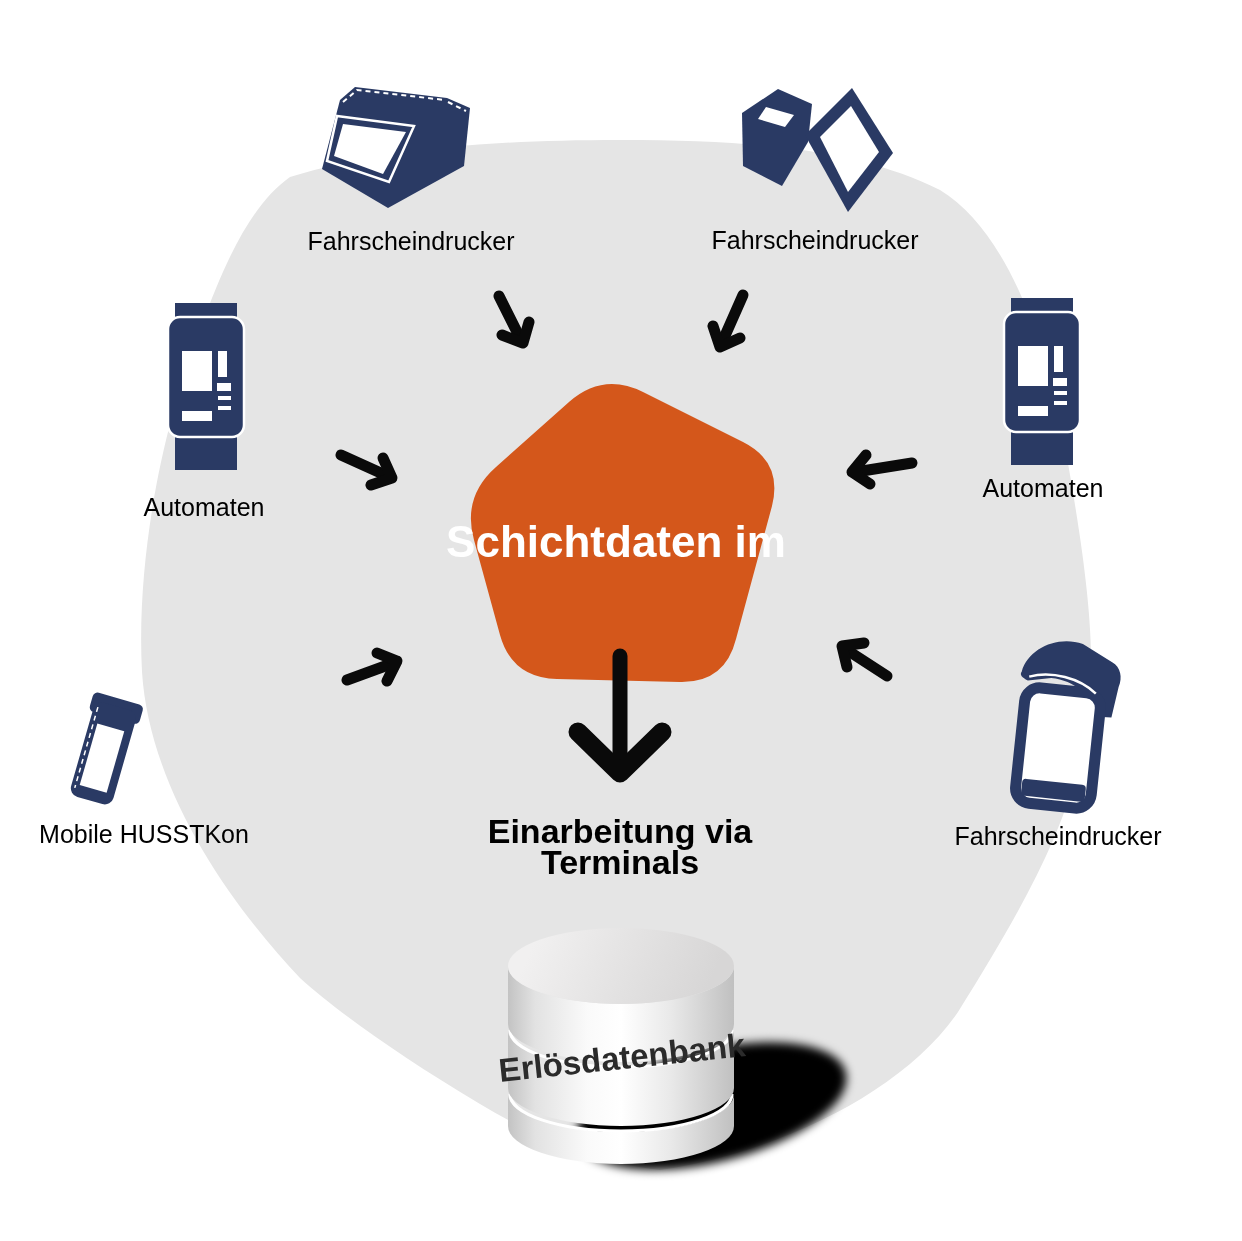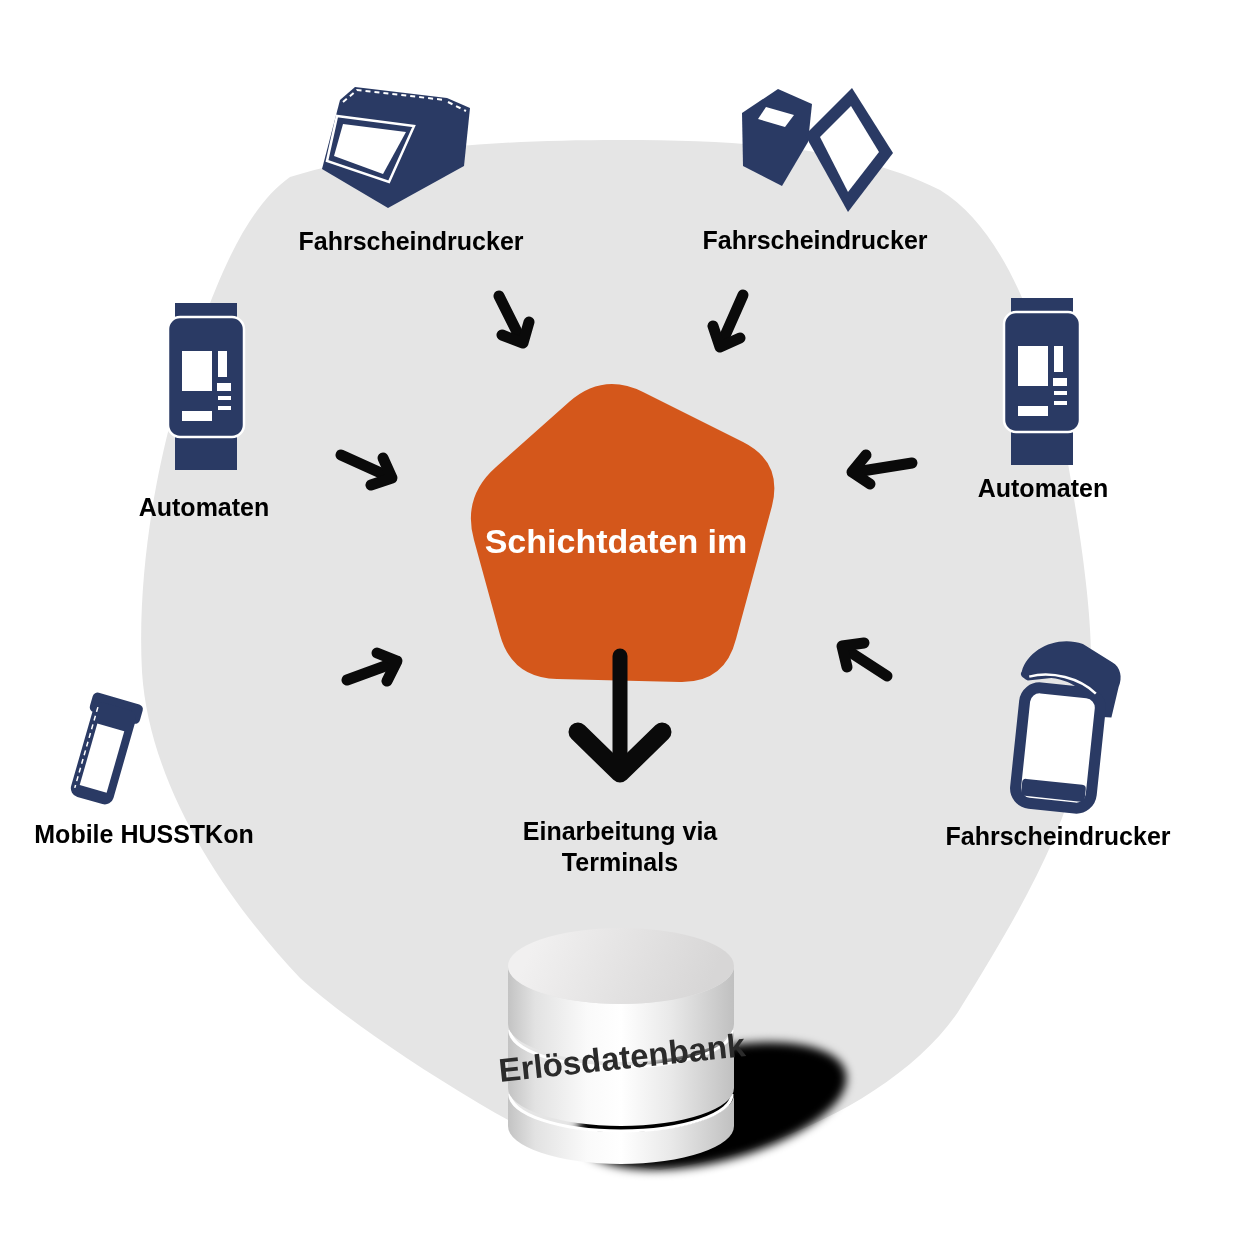--- a/index.html
+++ b/index.html
@@ -3,31 +3,31 @@
 <meta charset="utf-8">
 <style>
   html,body{margin:0;padding:0;background:#fff;}
   .stage{
     position:relative;width:1242px;height:1241px;background:#fff;overflow:hidden;
     font-family:"Liberation Sans", sans-serif;
   }
   .stage svg.scene{position:absolute;left:0;top:0;}
   .lbl{
     position:absolute;transform:translate(-50%,-50%);
-    font-weight:bold;font-size:25px;color:#000;white-space:nowrap;
+    font-weight:normal;font-size:25px;color:#000;white-space:nowrap;
     letter-spacing:0px;
   }
   .caption{
     position:absolute;transform:translate(-50%,-50%);
-    font-weight:bold;font-size:25px;line-height:31px;color:#000;text-align:center;
+    font-weight:bold;font-size:34px;line-height:31px;color:#000;text-align:center;
   }
   .caption span{display:block;}
   .pentagon-label{
     position:absolute;transform:translate(-50%,-50%);
-    font-weight:bold;font-size:34px;line-height:41px;color:#fff;text-align:center;
+    font-weight:bold;font-size:44px;line-height:41px;color:#fff;text-align:center;
   }
   .pentagon-label span{display:block;}
   .db-label{
     position:absolute;transform:translate(-50%,-50%) rotate(-6deg);
     font-weight:bold;font-size:33px;color:#2b2b2b;white-space:nowrap;
   }
   .fill-navy{fill:var(--navy,#2a3a64);}
   .fill-orange{fill:var(--orange,#d4571b);}
   .fill-blob{fill:var(--blob,#e5e5e5);}
   .stroke-arrow{stroke:var(--arrow,#0a0a0a);}

